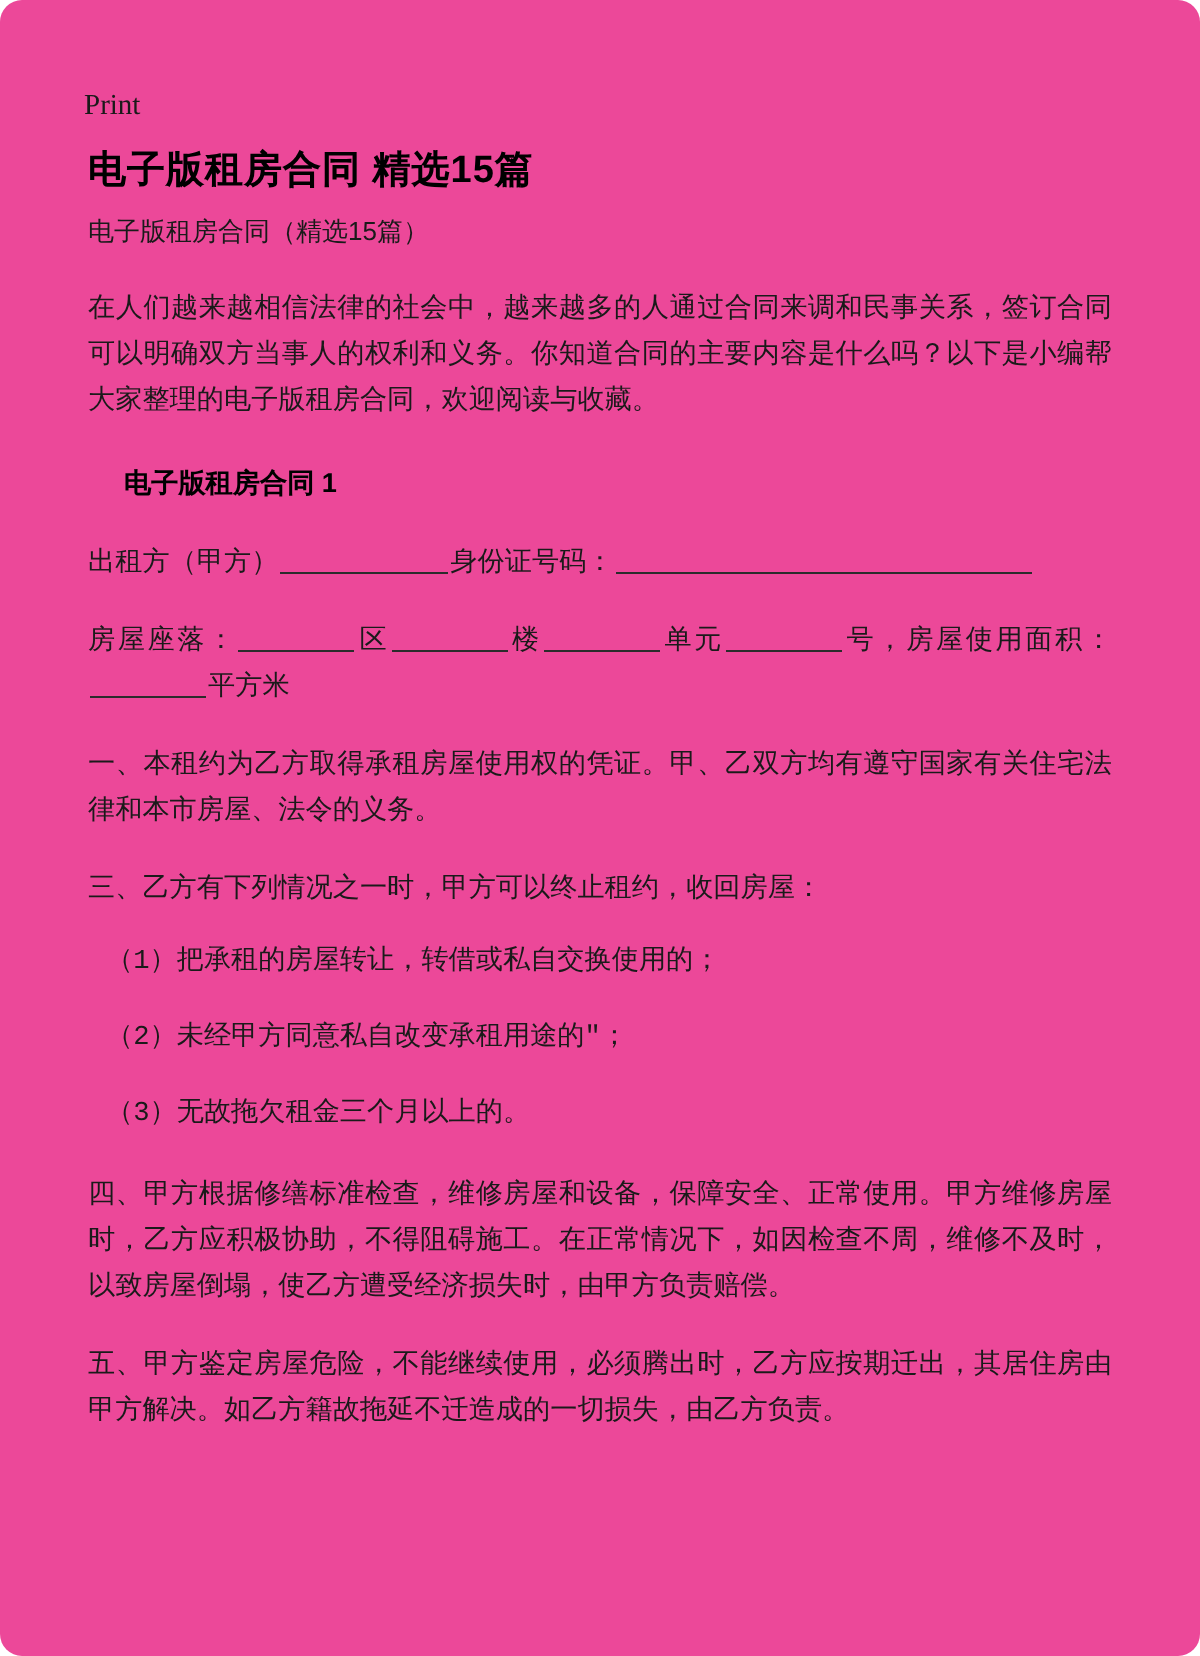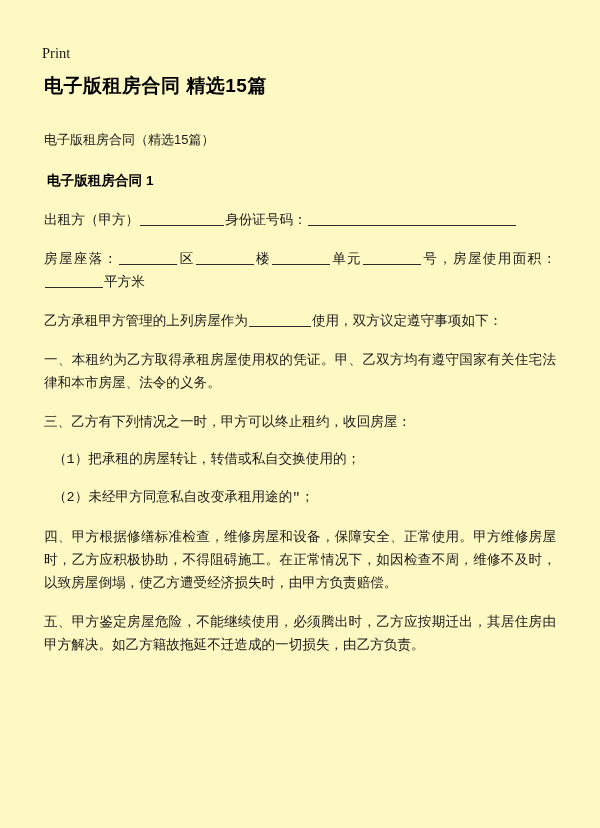--- a/index.html
+++ b/index.html
@@ -11,23 +11,24 @@
     width: 600px;
     height: 828px;
     font-family: "Liberation Sans", "DejaVu Sans", sans-serif;
     color: #1a1a1a;
     -webkit-font-smoothing: antialiased;
   }
   .page {
     position: relative;
     width: 600px;
     height: 828px;
-    background: #fef9c3;
+    background: #ec4899;
     box-sizing: border-box;
     overflow: hidden;
+    border-radius: 11px;
   }
   .print-label {
     position: absolute;
     left: 42px;
     top: 44px;
     font-family: "Liberation Serif", "DejaVu Serif", serif;
     font-size: 14.5px;
     line-height: 18px;
     color: #1a1a1a;
   }
@@ -43,36 +44,36 @@
     text-align: left;
     letter-spacing: 0.5px;
     margin: 0 0 0 0;
     padding: 0;
     line-height: 28px;
     color: #000000;
   }
   .subtitle {
     font-size: 13px;
     line-height: 20px;
-    margin-top: 30px;
+    margin-top: 6px;
     color: #1a1a1a;
   }
   p.para {
     font-size: 13.6px;
     line-height: 23px;
     margin: 16px 0 0 0;
     text-align: justify;
     text-justify: inter-ideograph;
     color: #1a1a1a;
   }
   .sec-heading {
     font-size: 13.6px;
     font-weight: bold;
     line-height: 22px;
-    margin: 20px 0 0 3px;
+    margin: 20px 0 0 18px;
     color: #000000;
   }
   .blank {
     display: inline-block;
     border-bottom: 1px solid #2b2b2b;
     vertical-align: baseline;
     height: 14px;
     margin: 0 1px -2px 1px;
   }
   .b-name   { width: 84px; }
@@ -95,38 +96,39 @@
 <div class="page">
 
   <div class="print-label">Print</div>
 
   <div class="content">
 
     <h1 class="doc-title">电子版租房合同 精选15篇</h1>
 
     <div class="subtitle">电子版租房合同（精选15篇）</div>
 
+    <p class="para">在人们越来越相信法律的社会中，越来越多的人通过合同来调和民事关系，签订合同可以明确双方当事人的权利和义务。你知道合同的主要内容是什么吗？以下是小编帮大家整理的电子版租房合同，欢迎阅读与收藏。</p>
 
     <div class="sec-heading">电子版租房合同 1</div>
 
     <p class="para"><span>出租方（甲方）</span><span class="blank b-name"></span><span>身份证号码：</span><span class="blank b-id"></span></p>
 
 
     <p class="para"><span>房屋座落：</span><span class="blank b-short"></span><span>区</span><span class="blank b-short"></span><span>楼</span><span class="blank b-short"></span><span>单元</span><span class="blank b-short"></span><span>号，房屋使用面积：</span><span class="blank b-short"></span><span>平方米</span></p>
 
-    <p class="para"><span>乙方承租甲方管理的上列房屋作为</span><span class="blank b-use"></span><span>使用，双方议定遵守事项如下：</span></p>
 
     <p class="para">一、本租约为乙方取得承租房屋使用权的凭证。甲、乙双方均有遵守国家有关住宅法律和本市房屋、法令的义务。</p>
 
 
     <p class="para">三、乙方有下列情况之一时，甲方可以终止租约，收回房屋：</p>
 
     <p class="sub-item">（1）把承租的房屋转让，转借或私自交换使用的；</p>
 
     <p class="sub-item">（2）未经甲方同意私自改变承租用途的"；</p>
 
+    <p class="sub-item">（3）无故拖欠租金三个月以上的。</p>
 
     <p class="para">四、甲方根据修缮标准检查，维修房屋和设备，保障安全、正常使用。甲方维修房屋时，乙方应积极协助，不得阻碍施工。在正常情况下，如因检查不周，维修不及时，以致房屋倒塌，使乙方遭受经济损失时，由甲方负责赔偿。</p>
 
     <p class="para">五、甲方鉴定房屋危险，不能继续使用，必须腾出时，乙方应按期迁出，其居住房由甲方解决。如乙方籍故拖延不迁造成的一切损失，由乙方负责。</p>
 
   </div>
 </div>
 
 </body></html>

